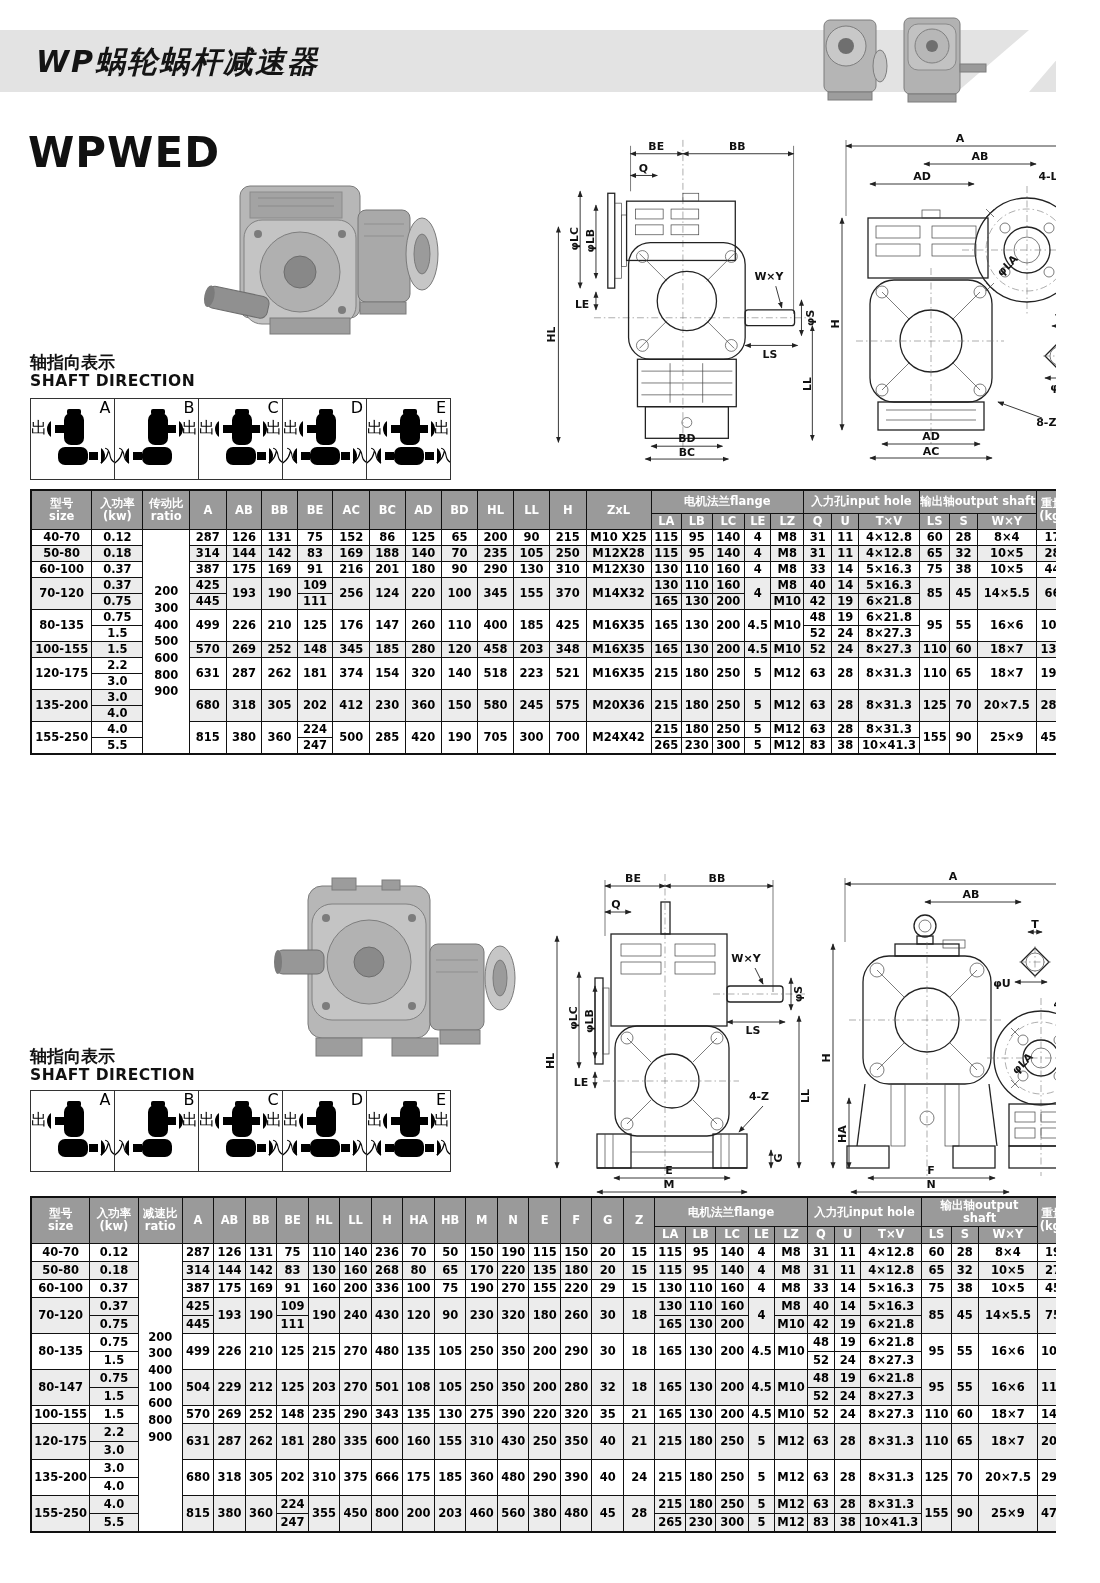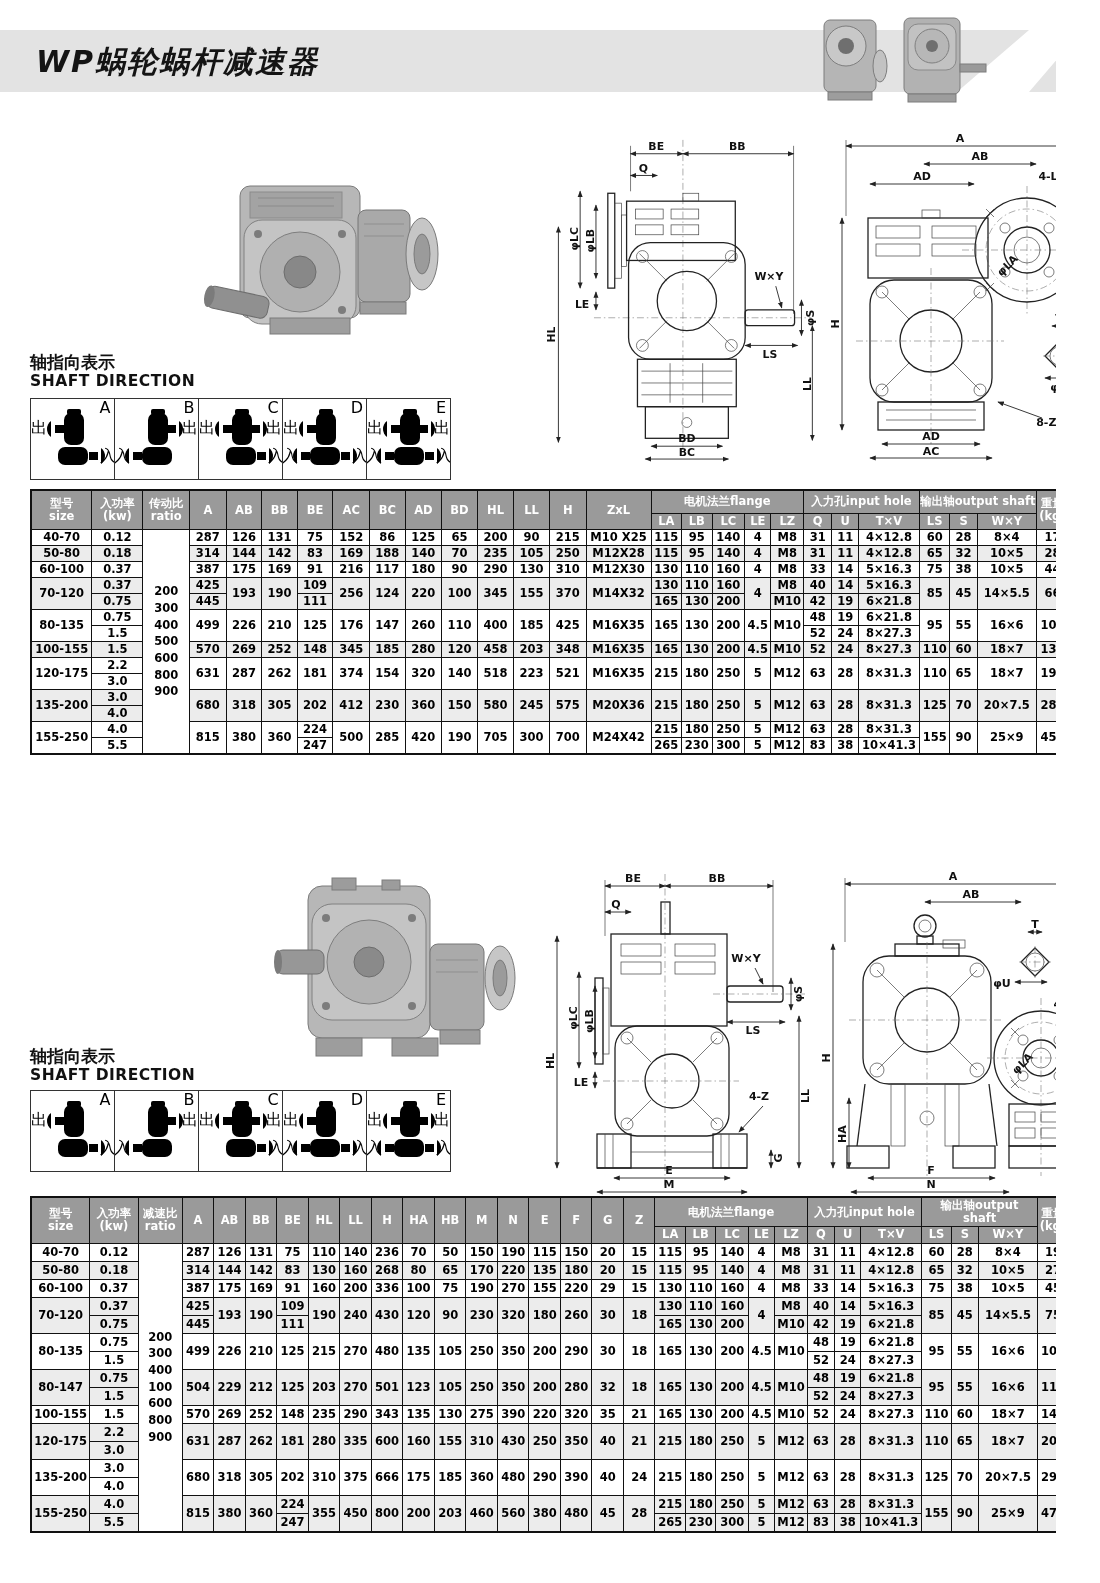--- a/index.html
+++ b/index.html
@@ -66,20 +66,21 @@
     <ellipse cx="74" cy="58" rx="7" ry="16" fill="#c2c2c2" stroke="#7d7d7d"></ellipse>
     <rect x="22" y="84" width="44" height="8" fill="#9d9d9d" stroke="#7d7d7d"></rect>
     <rect x="98" y="10" width="56" height="76" rx="6" fill="#b2b2b2" stroke="#7d7d7d"></rect>
     <rect x="102" y="16" width="48" height="46" rx="10" fill="#c2c2c2" stroke="#8a8a8a"></rect>
     <circle cx="126" cy="38" r="17" fill="#b7b7b7" stroke="#808080"></circle>
     <circle cx="126" cy="38" r="6" fill="#6f6f6f"></circle>
     <rect x="154" y="56" width="26" height="8" fill="#9a9a9a" stroke="#7d7d7d"></rect>
     <rect x="102" y="86" width="48" height="8" fill="#9d9d9d" stroke="#7d7d7d"></rect>
   </svg>
 
+  <h1 class="sec-title t1">WPWED</h1>
 
   <svg class="drw" style="left:200px;top:158px" width="265" height="218" viewBox="0 0 265 218">
     <rect x="40" y="28" width="120" height="132" rx="10" fill="#b7b7b7" stroke="#7a7a7a"></rect>
     <rect x="50" y="34" width="92" height="26" fill="#a3a3a3" stroke="#8b8b8b"></rect>
     <line x1="58" y1="40" x2="134" y2="40" stroke="#8b8b8b"></line>
     <line x1="58" y1="48" x2="134" y2="48" stroke="#8b8b8b"></line>
     <rect x="44" y="62" width="112" height="104" rx="18" fill="#c4c4c4" stroke="#808080"></rect>
     <circle cx="100" cy="114" r="40" fill="#b0b0b0" stroke="#7e7e7e"></circle>
     <circle cx="100" cy="114" r="16" fill="#888888" stroke="#6d6d6d"></circle>
     <circle cx="58" cy="76" r="4" fill="#7c7c7c"></circle>
@@ -491,21 +492,21 @@
             <td>28</td>
           </tr>
           <tr>
             <td>60-100</td>
             <td>0.37</td>
             <td>387</td>
             <td>175</td>
             <td>169</td>
             <td>91</td>
             <td>216</td>
-            <td>117</td>
+            <td>201</td>
             <td>180</td>
             <td>90</td>
             <td>290</td>
             <td>130</td>
             <td>310</td>
             <td>M12X30</td>
             <td>130</td>
             <td>110</td>
             <td>160</td>
             <td>4</td>
@@ -1280,21 +1281,21 @@
           <tr class="shade">
             <td rowspan="2">80-147</td>
             <td>0.75</td>
             <td rowspan="2">504</td>
             <td rowspan="2">229</td>
             <td rowspan="2">212</td>
             <td rowspan="2">125</td>
             <td rowspan="2">203</td>
             <td rowspan="2">270</td>
             <td rowspan="2">501</td>
-            <td rowspan="2">123</td>
+            <td rowspan="2">108</td>
             <td rowspan="2">105</td>
             <td rowspan="2">250</td>
             <td rowspan="2">350</td>
             <td rowspan="2">200</td>
             <td rowspan="2">280</td>
             <td rowspan="2">32</td>
             <td rowspan="2">18</td>
             <td rowspan="2">165</td>
             <td rowspan="2">130</td>
             <td rowspan="2">200</td>

